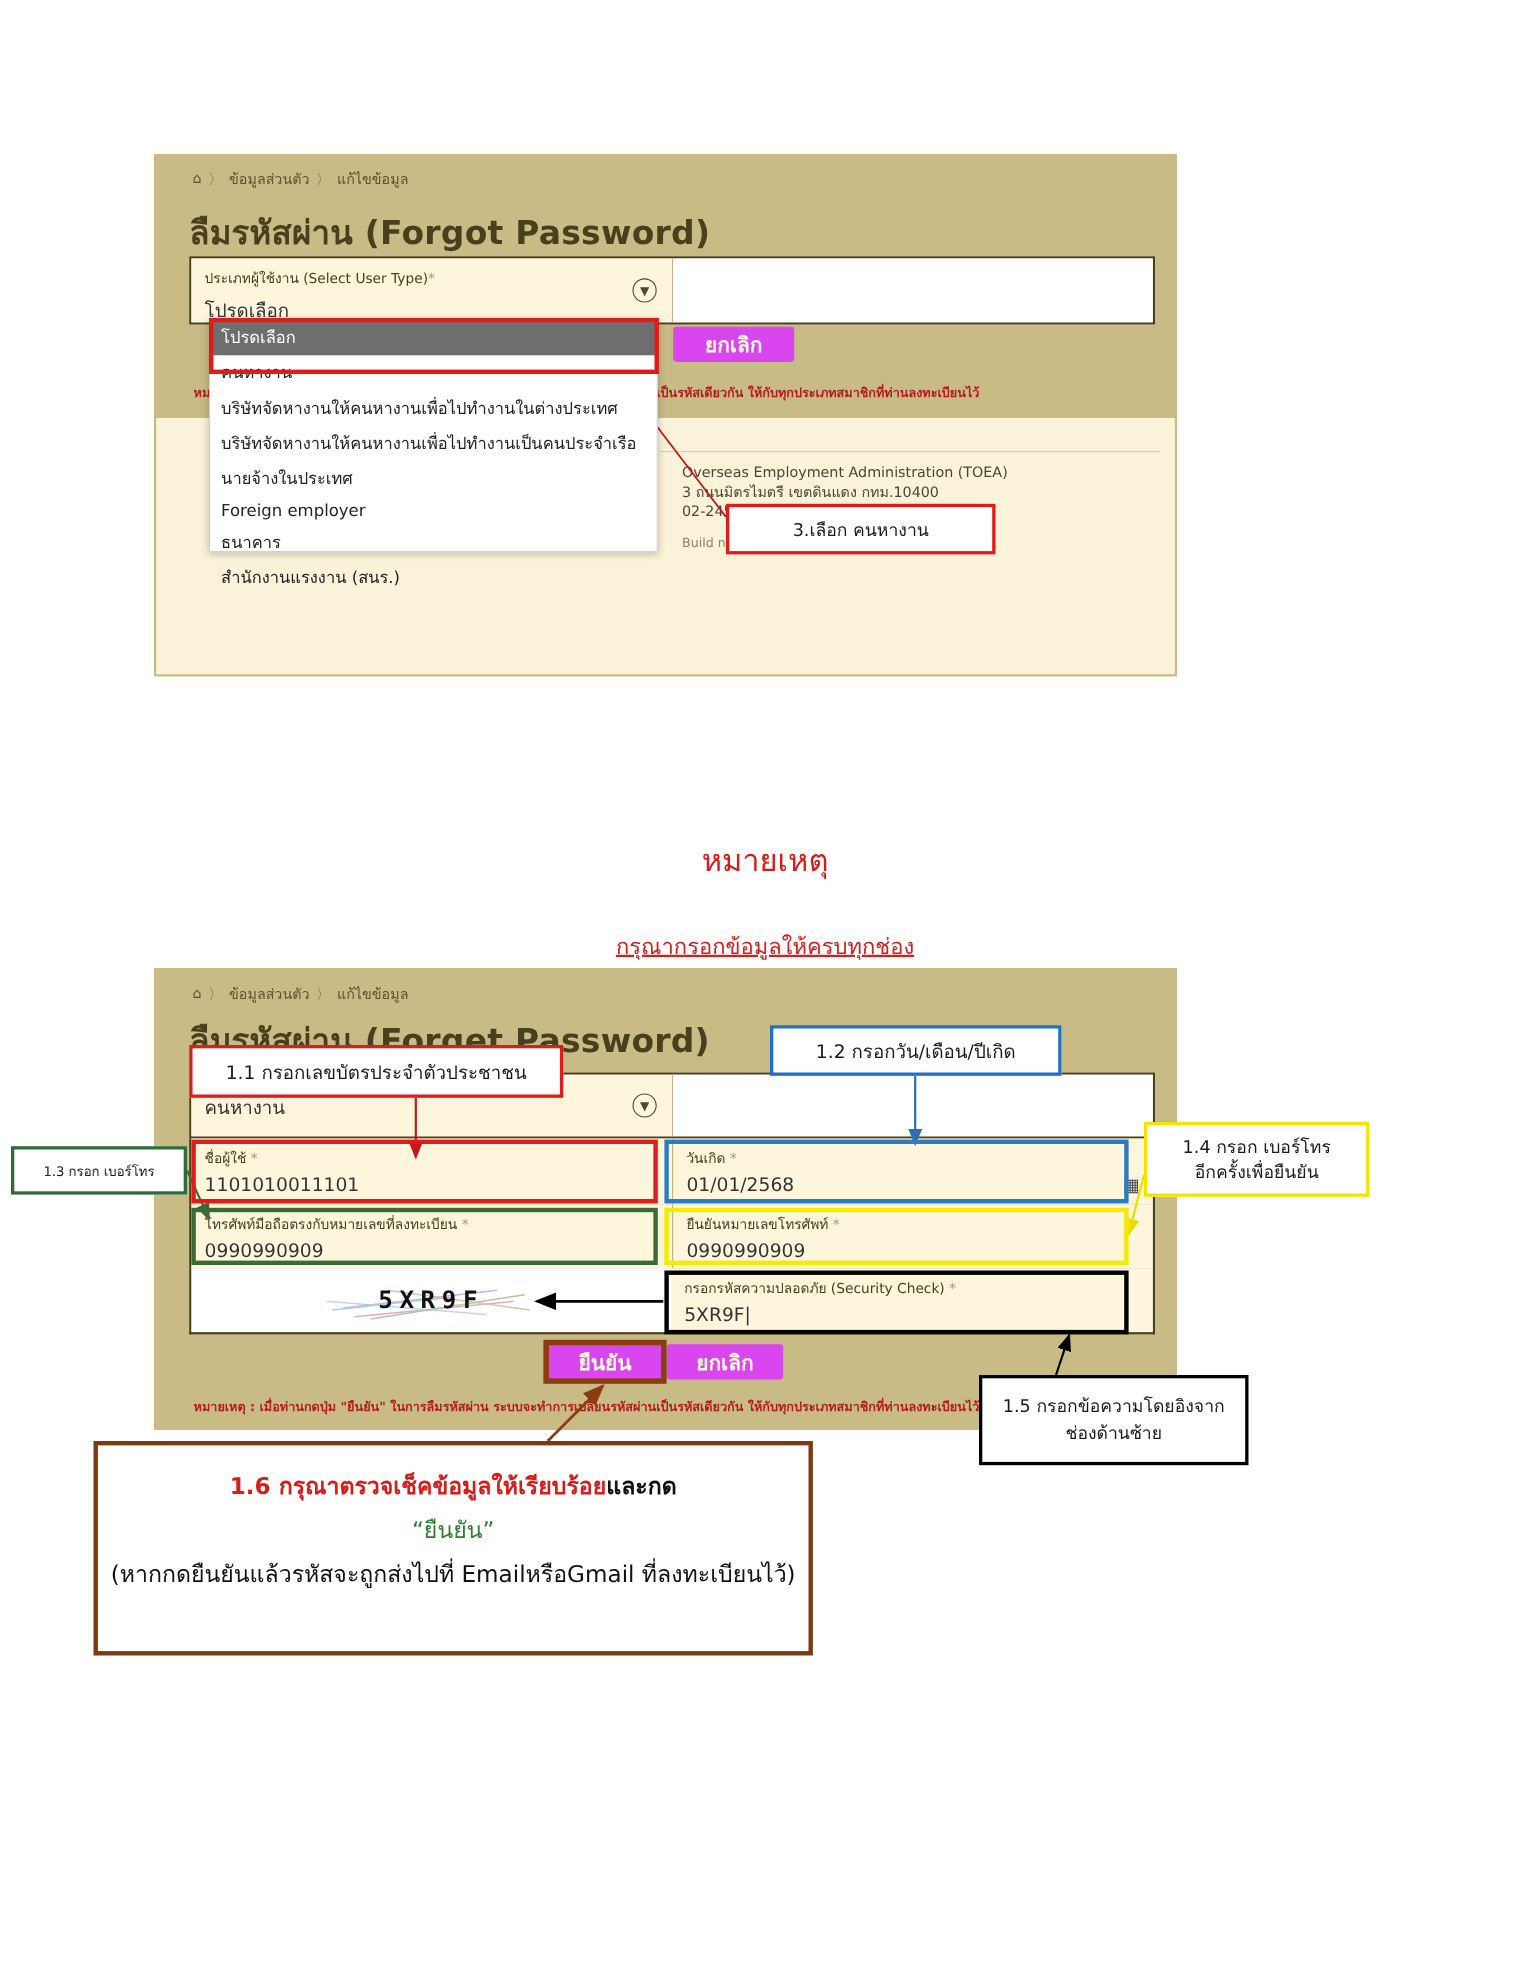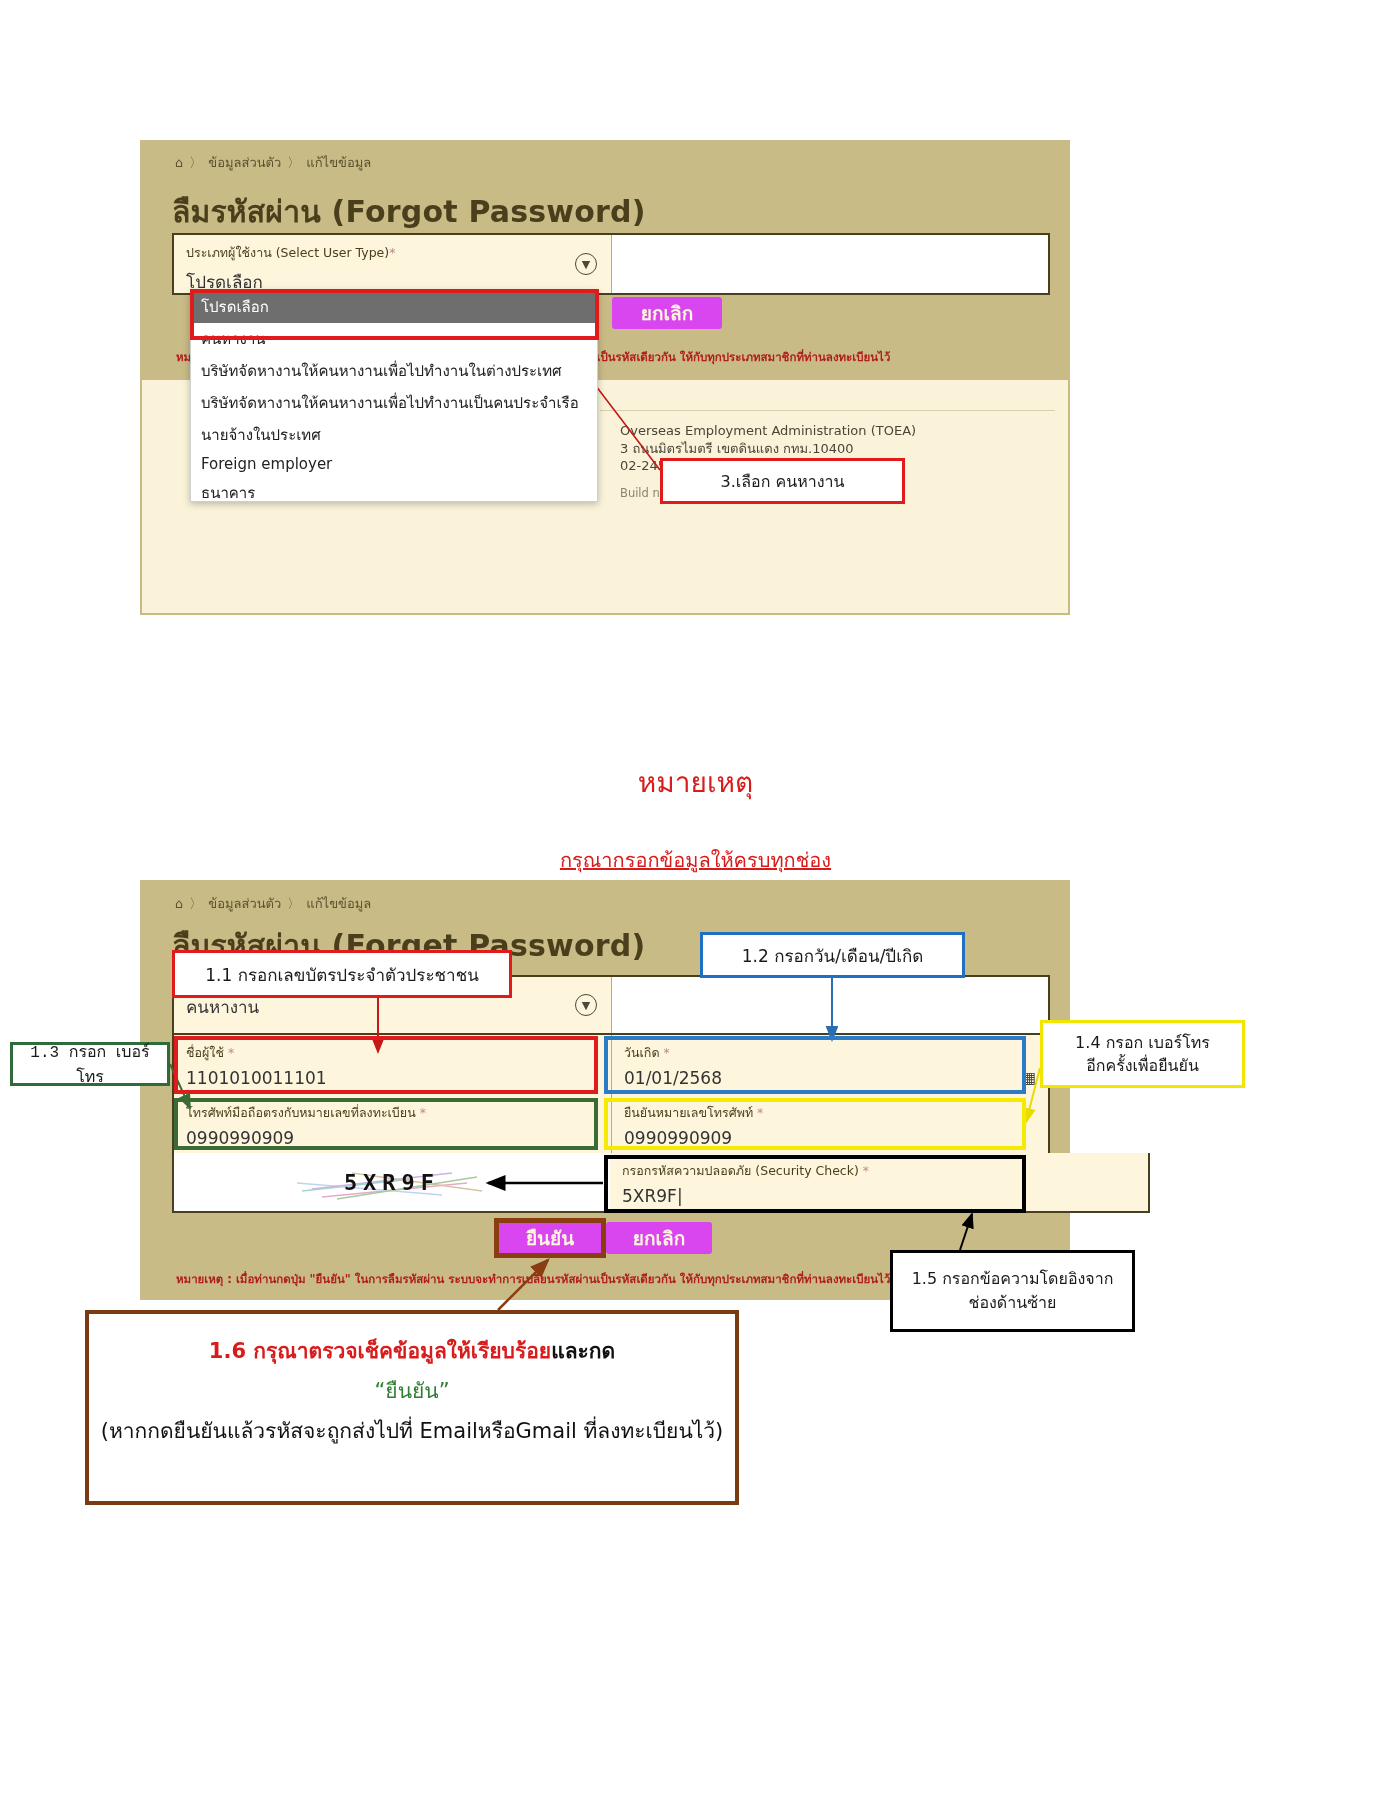--- a/index.html
+++ b/index.html
@@ -149,20 +149,21 @@
 <div class="abs footer-small" style="left:620px; top:486px;">Build no. 1.202501-01</div>
 
 <div class="abs" style="left:190px; top:290px; width:408px; height:212px; background:#ffffff; border:1px solid #cfcfcf; box-shadow:0 2px 7px rgba(0,0,0,.25); z-index:40;">
   <div style="background:#6e6e6e; color:#fff; font-size:15px; padding:4px 10px;">โปรดเลือก</div>
   <div style="font-size:15px; padding:4px 10px; color:#222;">คนหางาน</div>
   <div style="font-size:15px; padding:4px 10px; color:#222;">บริษัทจัดหางานให้คนหางานเพื่อไปทำงานในต่างประเทศ</div>
   <div style="font-size:15px; padding:4px 10px; color:#222;">บริษัทจัดหางานให้คนหางานเพื่อไปทำงานเป็นคนประจำเรือ</div>
   <div style="font-size:15px; padding:4px 10px; color:#222;">นายจ้างในประเทศ</div>
   <div style="font-size:15px; padding:4px 10px; color:#222;">Foreign employer</div>
   <div style="font-size:15px; padding:4px 10px; color:#222;">ธนาคาร</div>
+  <div style="font-size:15px; padding:4px 10px; color:#222;">สำนักงานแรงงาน (สนร.)</div>
 </div>
 
 <div class="ring red" style="left:190px; top:289px; width:409px; height:51px; z-index:45;"></div>
 
 <div class="ann red" style="left:660px; top:458px; width:245px; height:46px; z-index:50;">
   <span>3.เลือก คนหางาน</span>
 </div>
 
 <div class="abs hdr-note" style="left:0; top:760px; width:1391px;">
   <div class="t1">หมายเหตุ</div>
@@ -213,21 +214,21 @@
     <div class="val">0990990909</div>
   </div>
   <div class="field" style="flex:1;">
     <div class="lbl">
       <span>ยืนยันหมายเลขโทรศัพท์</span> <span class="req">*</span>
     </div>
     <div class="val">0990990909</div>
   </div>
 </div>
 
-<div class="abs" style="left:172px; top:1153px; width:978px; height:60px; display:flex; border:2px solid #4a3f1c; border-top:none;">
+<div class="abs" style="left:172px; top:1153px; width:878px; height:60px; display:flex; border:2px solid #4a3f1c; border-top:none;">
   <div class="captcha" style="width:436px;">
     <svg width="200" height="42" style="position:absolute; left:50%; top:50%; transform:translate(-50%,-50%); z-index:1;">
       <line x1="10" y1="30" x2="120" y2="18" stroke="#9fd8c8" stroke-width="1.4"></line>
       <line x1="30" y1="36" x2="175" y2="22" stroke="#e6a9c9" stroke-width="1.4"></line>
       <line x1="5" y1="22" x2="150" y2="34" stroke="#bcd6f0" stroke-width="1.4"></line>
       <line x1="60" y1="12" x2="190" y2="30" stroke="#d9c3a0" stroke-width="1.4"></line>
       <line x1="20" y1="28" x2="160" y2="12" stroke="#c9b5e0" stroke-width="1.4"></line>
       <line x1="45" y1="38" x2="185" y2="16" stroke="#a9c9a0" stroke-width="1.4"></line>
     </svg>
     <span class="txt">5XR9F</span>
@@ -253,21 +254,21 @@
 <div class="ring brown" style="left:494px; top:1218px; width:112px; height:40px; z-index:21;"></div>
 
 <div class="ann red" style="left:172px; top:950px; width:340px; height:48px; z-index:60; font-size:17px;">
   <span>1.1 กรอกเลขบัตรประจำตัวประชาชน</span>
 </div>
 
 <div class="ann blue" style="left:700px; top:932px; width:265px; height:46px; z-index:60; font-size:17px;">
   <span>1.2 กรอกวัน/เดือน/ปีเกิด</span>
 </div>
 
-<div class="ann green" style="left:10px; top:1042px; width:160px; height:44px; z-index:60; font-size:16px;font-family:Liberation Mono, monospace;">
+<div class="ann green" style="left:10px; top:1042px; width:160px; height:44px; z-index:60; font-size:12px;">
   <span>1.3 กรอก เบอร์โทร</span>
 </div>
 
 <div class="ann yellow" style="left:1040px; top:1020px; width:205px; height:68px; z-index:60; font-size:16px; white-space:pre-line; line-height:1.45;">
   <span>1.4 กรอก เบอร์โทร
 อีกครั้งเพื่อยืนยัน</span>
 </div>
 
 <div class="ann black" style="left:890px; top:1250px; width:245px; height:82px; z-index:60; font-size:16px; white-space:pre-line; line-height:1.5;">
   <span>1.5 กรอกข้อความโดยอิงจาก

